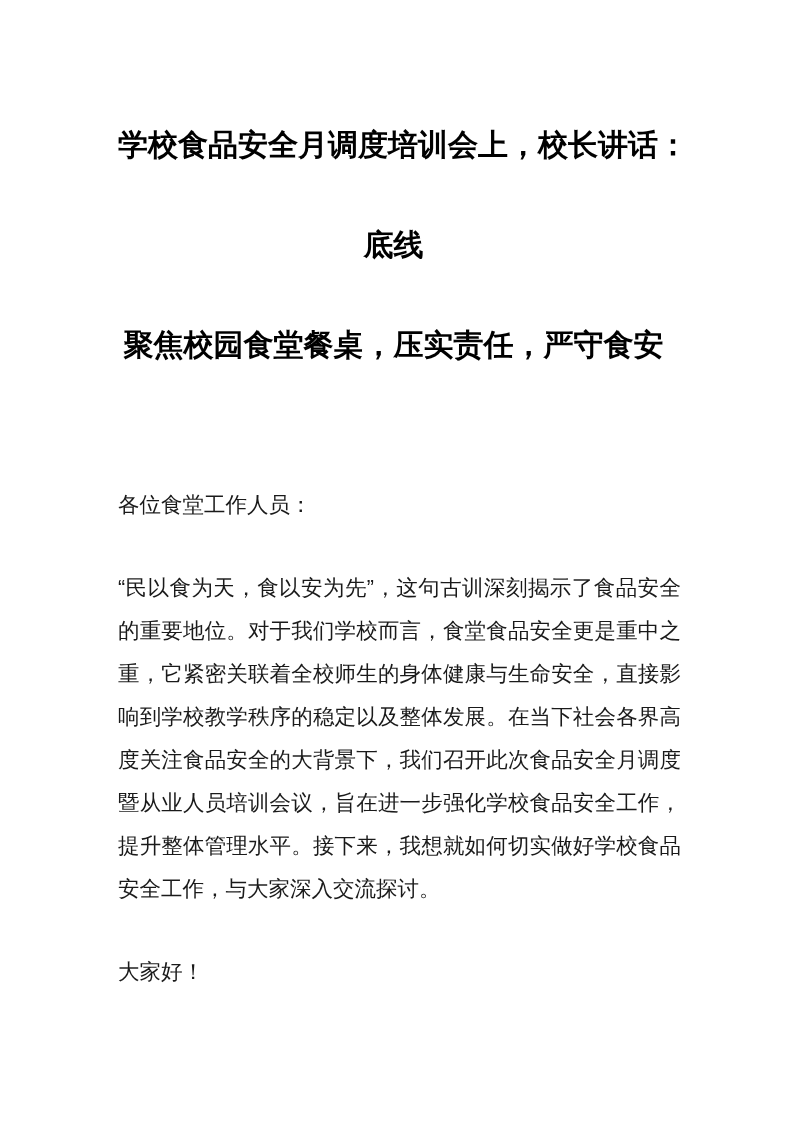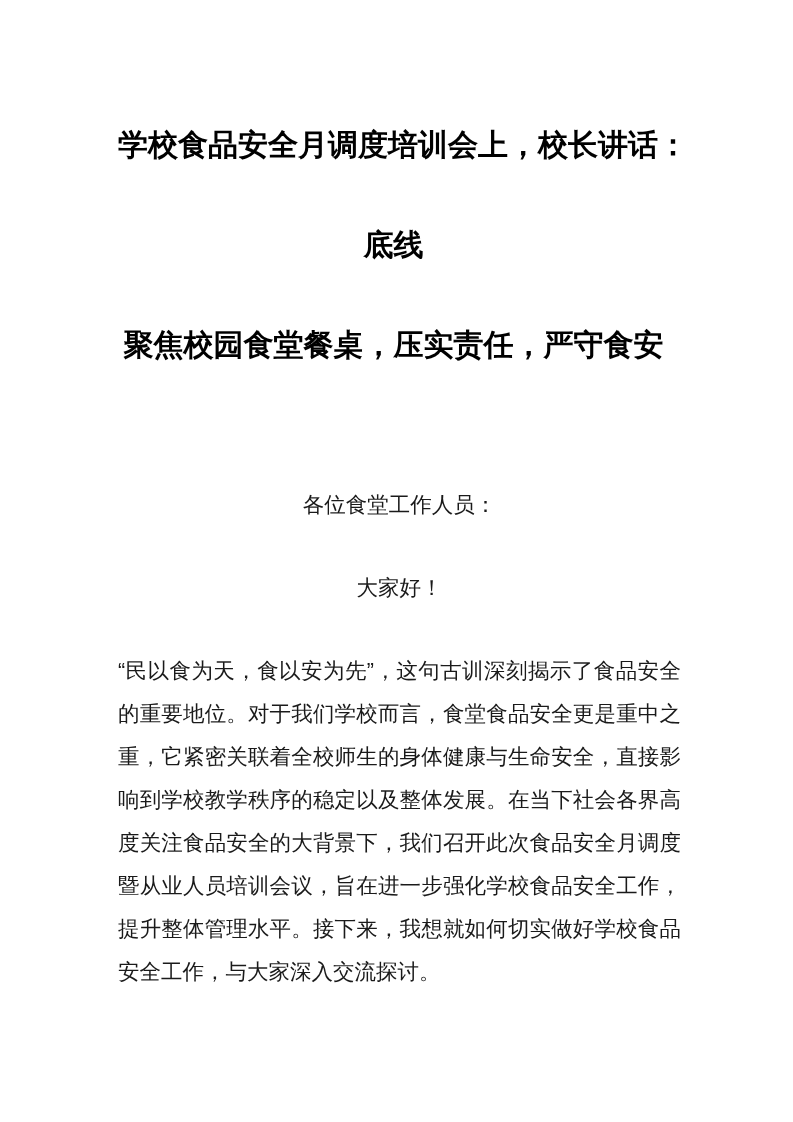--- a/index.html
+++ b/index.html
@@ -33,33 +33,33 @@
   }
   .para {
     margin: 0 0 40px 0;
     font-size: 21.5px;
     line-height: 43px;
     font-weight: normal;
     color: #1a1a1a;
     text-align: justify;
   }
   .para.short {
-    text-align: center;
+    text-align: left;
   }
 </style>
 </head>
 <body>
 
 <div class="page">
 
   <h1 class="doc-title">
     <span class="title-line">学校食品安全月调度培训会上，校长讲话：</span>
     <span class="title-line">底线</span>
     <span class="title-line">聚焦校园食堂餐桌，压实责任，严守食安</span>
   </h1>
 
   <p class="para short">各位食堂工作人员：</p>
 
+  <p class="para">“民以食为天，食以安为先”，这句古训深刻揭示了食品安全的重要地位。对于我们学校而言，食堂食品安全更是重中之重，它紧密关联着全校师生的身体健康与生命安全，直接影响到学校教学秩序的稳定以及整体发展。在当下社会各界高度关注食品安全的大背景下，我们召开此次食品安全月调度暨从业人员培训会议，旨在进一步强化学校食品安全工作，提升整体管理水平。接下来，我想就如何切实做好学校食品安全工作，与大家深入交流探讨。</p>
+
   <p class="para short">大家好！</p>
-
-  <p class="para">“民以食为天，食以安为先”，这句古训深刻揭示了食品安全的重要地位。对于我们学校而言，食堂食品安全更是重中之重，它紧密关联着全校师生的身体健康与生命安全，直接影响到学校教学秩序的稳定以及整体发展。在当下社会各界高度关注食品安全的大背景下，我们召开此次食品安全月调度暨从业人员培训会议，旨在进一步强化学校食品安全工作，提升整体管理水平。接下来，我想就如何切实做好学校食品安全工作，与大家深入交流探讨。</p>
 
 </div>
 
 </body></html>

